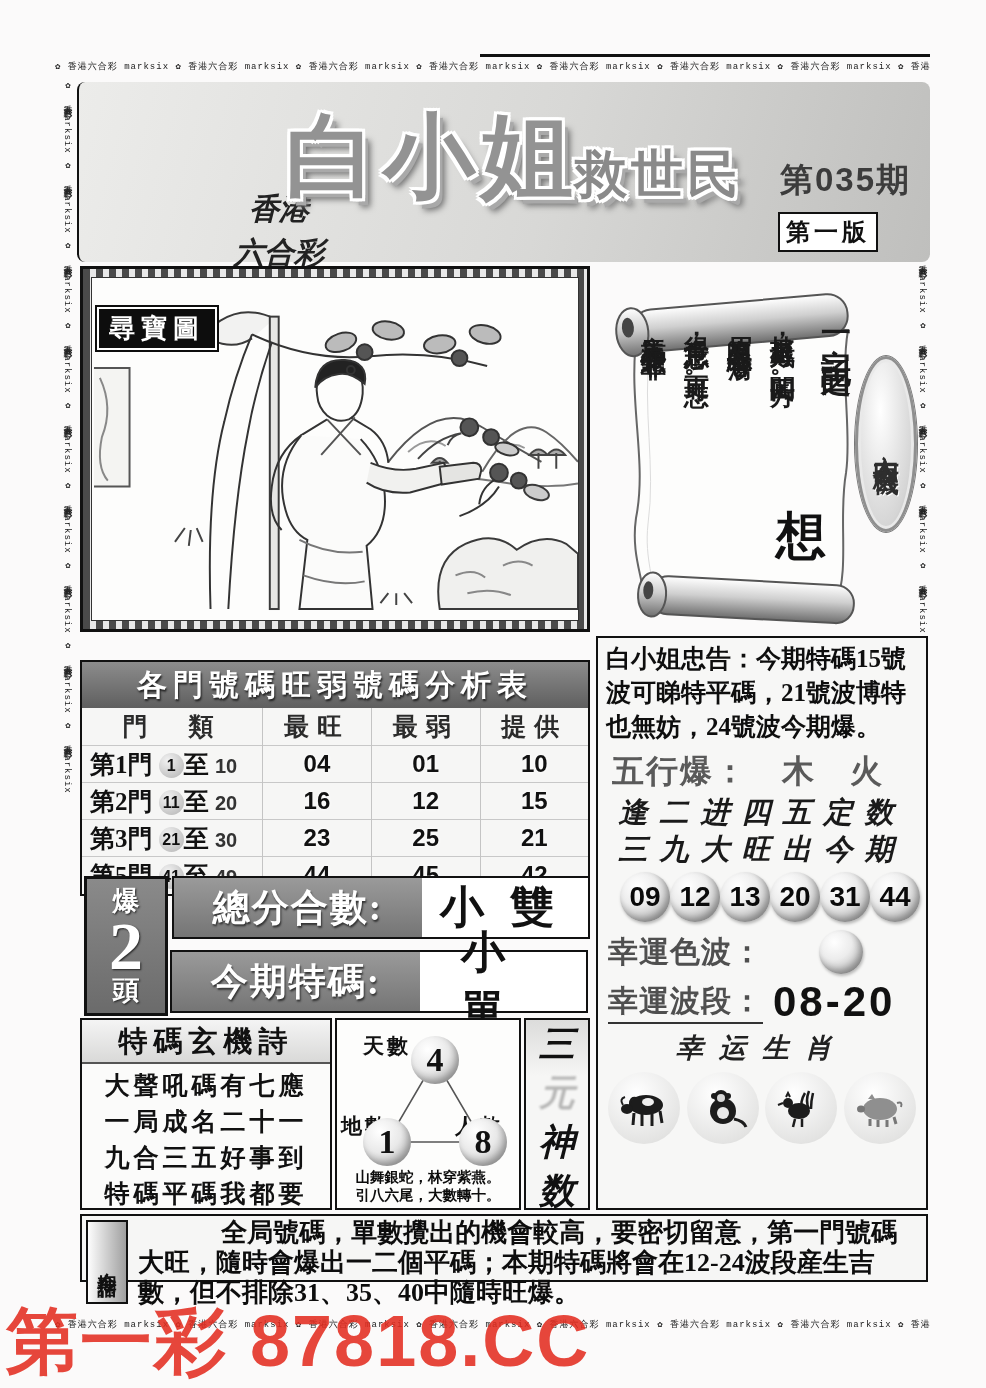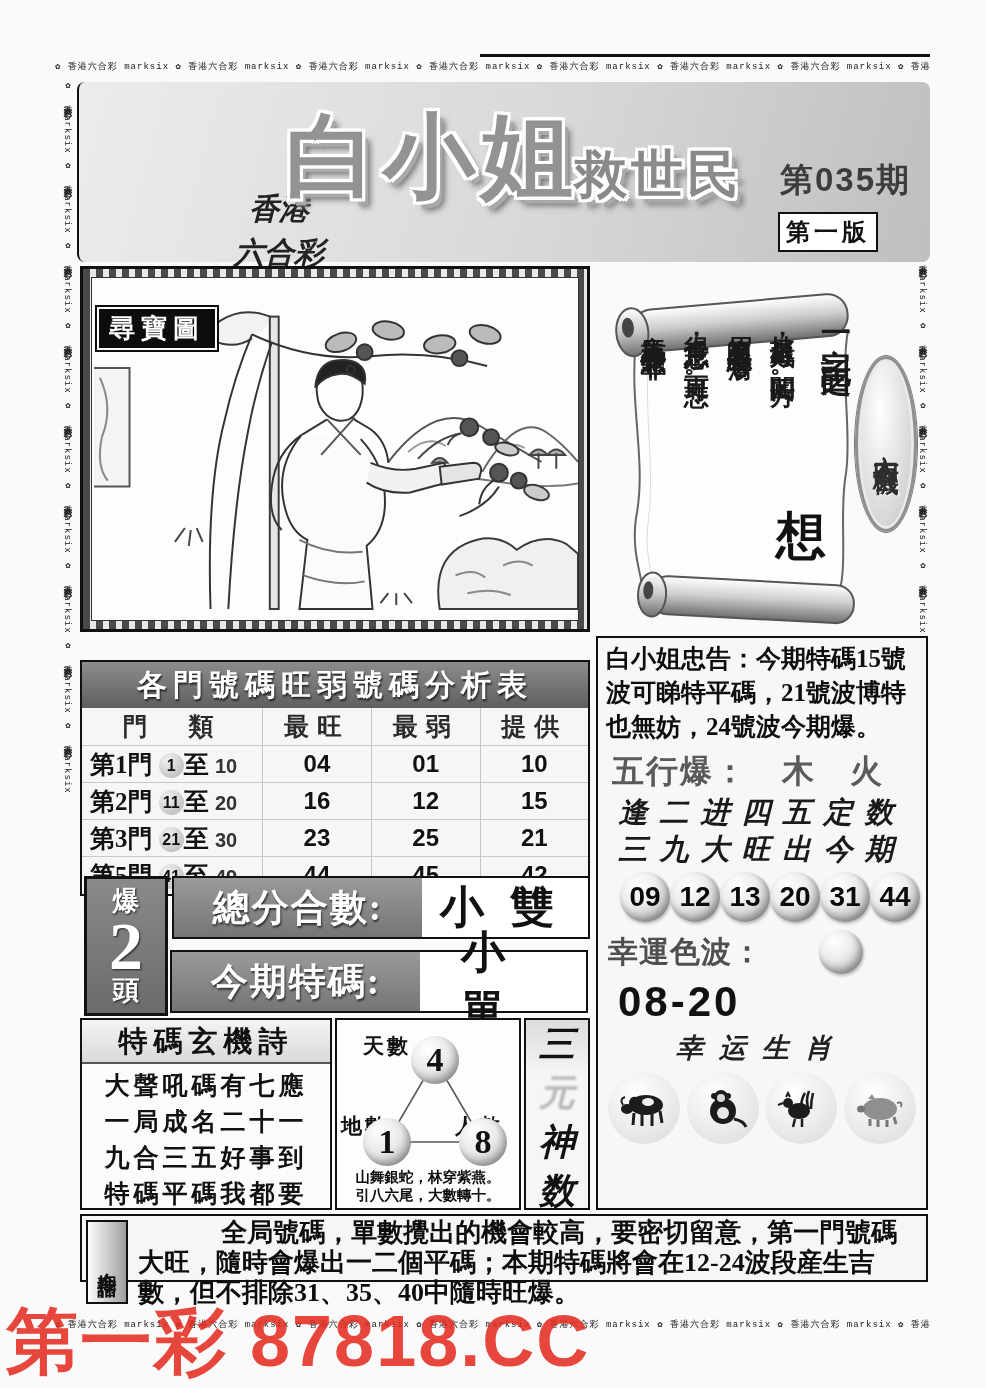--- a/index.html
+++ b/index.html
@@ -288,20 +288,21 @@
     <div class="ball n">13</div>
     <div class="ball n">20</div>
     <div class="ball n">31</div>
     <div class="ball n">44</div>
   </div>
   <div class="luckyrow">
     <span class="luckylabel">幸運色波：</span>
     <span class="ball" style="width:44px;height:44px;margin-left:56px;"></span>
   </div>
   <div class="luckyrow">
+    <span class="luckylabel" style="border-bottom:2px solid #333;">幸運波段：</span>
     <span class="range">08-20</span>
   </div>
   <div class="zodtitle">幸运生肖</div>
   <div class="zoo">
     <div class="zoocell">
         <svg width="52" height="42" viewBox="0 0 52 42">
           <ellipse cx="28" cy="18" rx="17" ry="10" fill="#1c1c1c"></ellipse>
           <ellipse cx="9" cy="22" rx="6" ry="5" fill="#1c1c1c"></ellipse>
           <path d="M5 18 q-4 -6 2 -8 M12 17 q0 -7 6 -6" stroke="#1c1c1c" stroke-width="2" fill="none"></path>
           <ellipse cx="30" cy="15" rx="6" ry="4" fill="#efefef"></ellipse>

